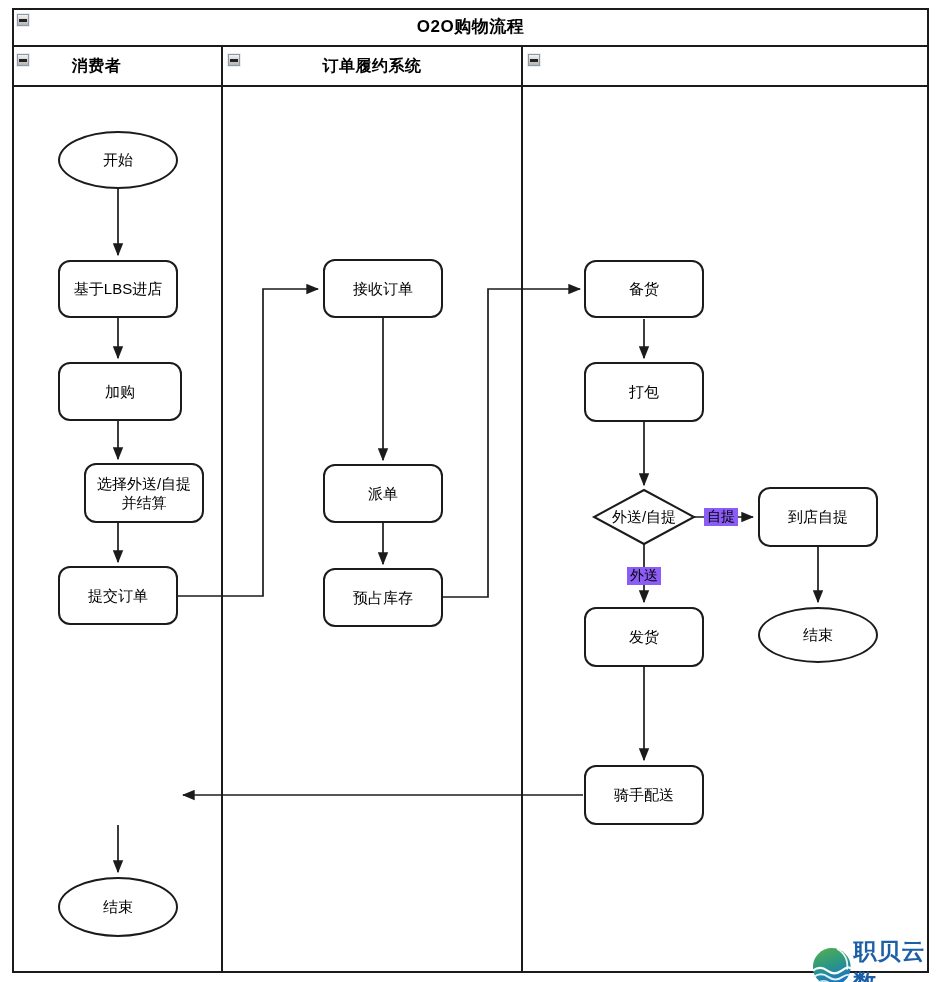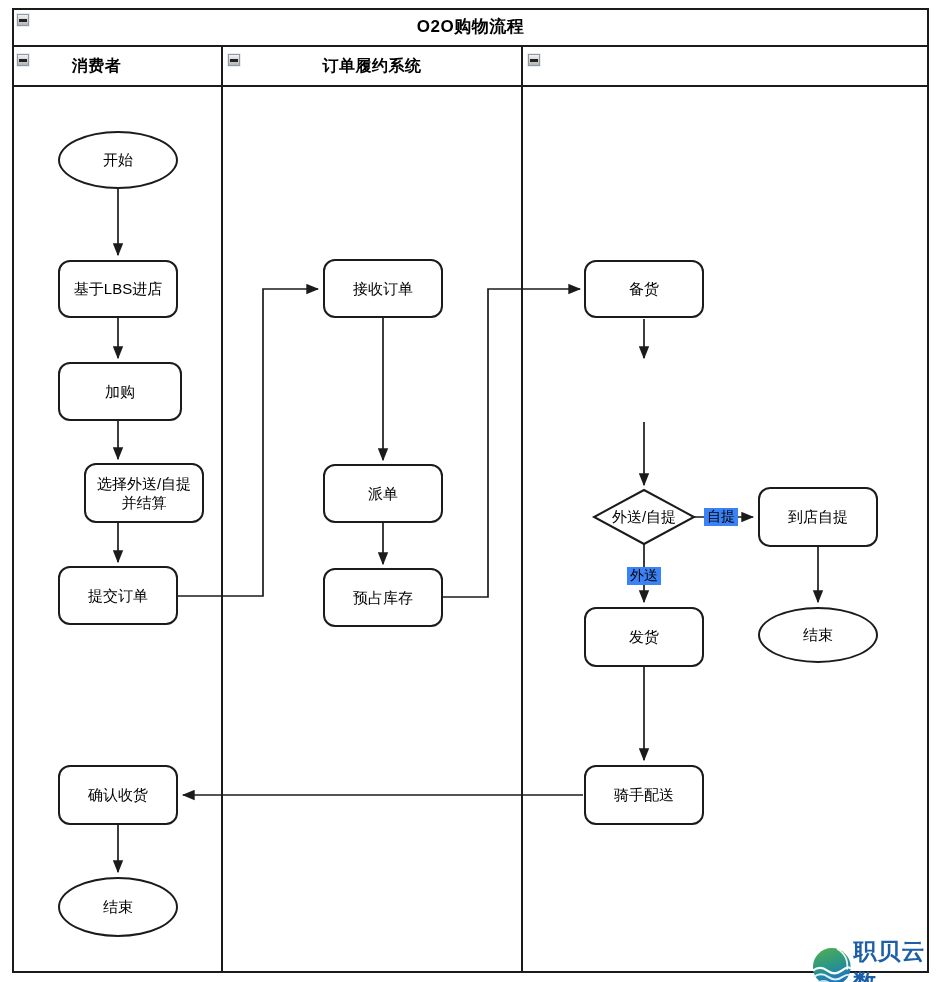--- a/index.html
+++ b/index.html
@@ -37,21 +37,21 @@
     font-size:15px; line-height:1.3; box-sizing:border-box; white-space:pre-line;
     z-index:3;
   }
   .rect    { border-radius:12px; }
   .ellipse { border-radius:50%; }
   .naked   { border:none; background:transparent; z-index:4; }
   
   .connectors { position:absolute; left:0; top:0; z-index:2; pointer-events:none; }
   
   .edge-label {
-    position:absolute; transform:translate(-50%,-50%); background:#3b82f6;
+    position:absolute; transform:translate(-50%,-50%); background:#8b5cf6;
     font-size:14px; padding:0 3px; z-index:4;
   }
   
   .logo { position:absolute; left:812px; top:936px; display:flex; align-items:center; z-index:6; }
   .logo-text { font-size:23px; font-weight:bold; color:#1d5fa6; letter-spacing:1px; margin-left:2px; }
 </style>
 </head>
 <body>
 
 <div class="canvas">
@@ -99,28 +99,28 @@
     </g>
     <polygon points="644,490 694,517 644,544 594,517" fill="#ffffff" stroke="#1b1b1b" stroke-width="2"></polygon>
   </svg>
 
   <div class="node ellipse" style="left:58px; top:131px; width:120px; height:58px;">开始</div>
   <div class="node rect" style="left:58px; top:260px; width:120px; height:58px;">基于LBS进店</div>
   <div class="node rect" style="left:58px; top:362px; width:124px; height:59px;">加购</div>
   <div class="node rect" style="left:58px; top:463px; width:120px; height:60px;margin-left:26px;">选择外送/自提
 并结算</div>
   <div class="node rect" style="left:58px; top:566px; width:120px; height:59px;">提交订单</div>
-  <div class="node rect" style="left:58px; top:765px; width:120px; height:60px;">确认收货</div>
   <div class="node ellipse" style="left:58px; top:877px; width:120px; height:60px;">结束</div>
 
   <div class="node rect" style="left:323px; top:259px; width:120px; height:59px;">接收订单</div>
   <div class="node rect" style="left:323px; top:464px; width:120px; height:59px;">派单</div>
   <div class="node rect" style="left:323px; top:568px; width:120px; height:59px;">预占库存</div>
 
   <div class="node rect" style="left:584px; top:260px; width:120px; height:58px;">备货</div>
+  <div class="node rect" style="left:584px; top:362px; width:120px; height:60px;">打包</div>
   <div class="node naked" style="left:596px; top:503px; width:96px; height:28px;">外送/自提</div>
   <div class="node rect" style="left:758px; top:487px; width:120px; height:60px;">到店自提</div>
   <div class="node ellipse" style="left:758px; top:607px; width:120px; height:56px;">结束</div>
   <div class="node rect" style="left:584px; top:607px; width:120px; height:60px;">发货</div>
   <div class="node rect" style="left:584px; top:765px; width:120px; height:60px;">骑手配送</div>
 
   <div class="edge-label" style="left:721px; top:517px;">自提</div>
   <div class="edge-label" style="left:644px; top:576px;">外送</div>
 
   <div class="logo">

